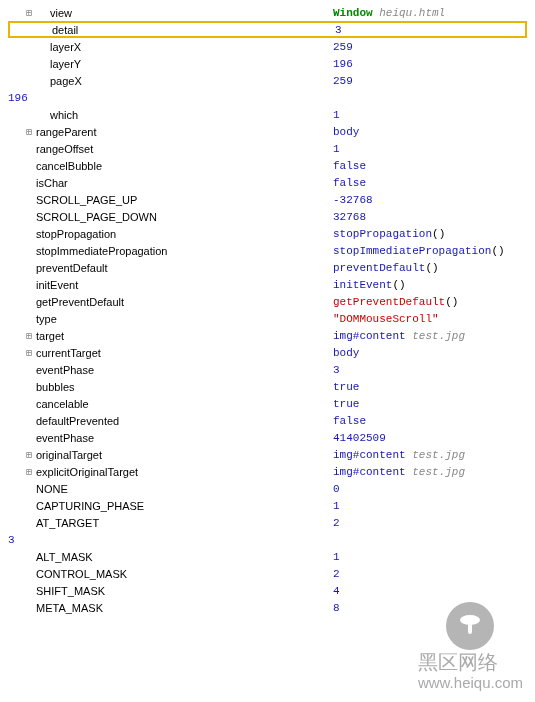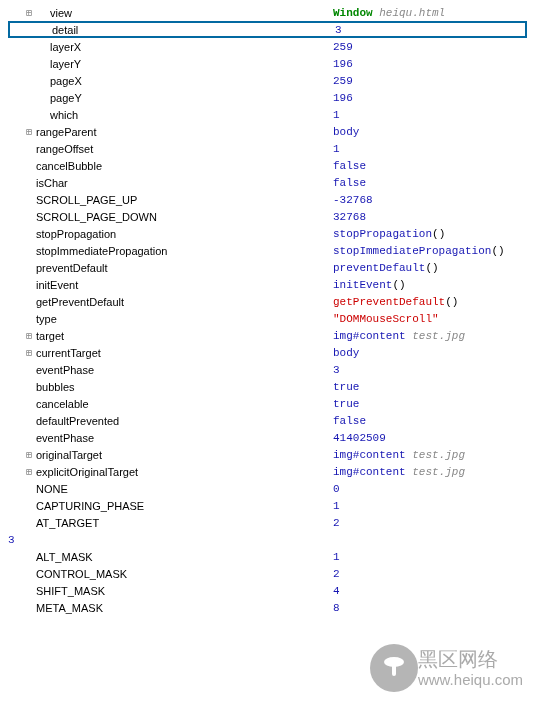--- a/index.html
+++ b/index.html
@@ -11,21 +11,21 @@
       position: relative;
       width: 535px;
       height: 702px;
     }
     .row {
       display: flex;
       height: 17px;
       align-items: center;
     }
     .row.highlighted {
-      border: 2px solid #0369a1;
+      border: 2px solid #eab308;
     }
     .key-col {
       display: flex;
       align-items: center;
       width: 325px;
       color: #000;
     }
     .val-col {
       font-family: "Courier New", monospace;
       font-size: 11px;
@@ -52,20 +52,21 @@
     .v-green { color: #008700; font-weight: bold; }
     .v-gray { color: #888; font-style: italic; }
     .v-fn { color: #1616b3; }
     .v-red-fn { color: #cc0000; }
     .watermark {
       position: absolute;
       bottom: 10px;
       right: 12px;
       display: flex;
       align-items: center;
+      flex-direction: column;
     }
     .watermark-icon {
       width: 48px;
       height: 48px;
       border-radius: 50%;
       background: #b5b5b5;
       display: flex;
       align-items: center;
       justify-content: center;
     }
@@ -119,25 +120,20 @@
     </div>
     <div class="row">
       <div class="key-col" style="padding-left: 14px;">
         <span class="empty-toggle"></span>
         <span class="empty-toggle"></span>
         <span class="key-text">pageX</span>
       </div>
       <div class="val-col"><span class="v-num">259</span></div>
     </div>
     <div class="row">
-      <div class="key-col" style="padding-left: 14px;">
-        <span class="empty-toggle"></span>
-        <span class="empty-toggle"></span>
-        <span class="key-text">pageY</span>
-      </div>
       <div class="val-col"><span class="v-num">196</span></div>
     </div>
     <div class="row">
       <div class="key-col" style="padding-left: 14px;">
         <span class="empty-toggle"></span>
         <span class="empty-toggle"></span>
         <span class="key-text">which</span>
       </div>
       <div class="val-col"><span class="v-num">1</span></div>
     </div>

